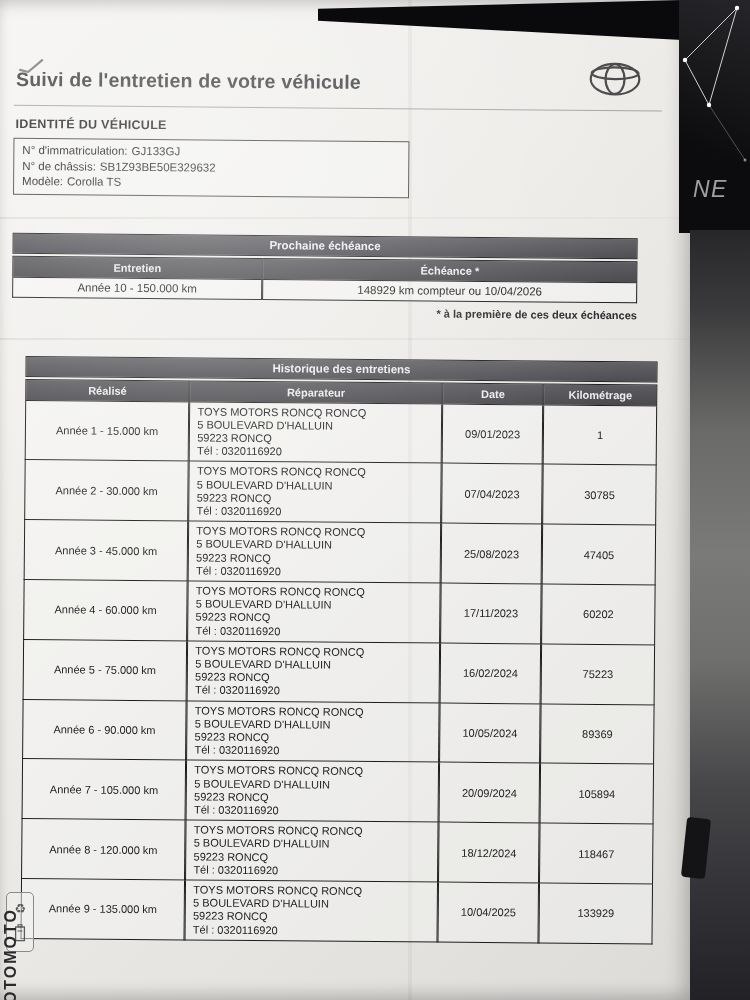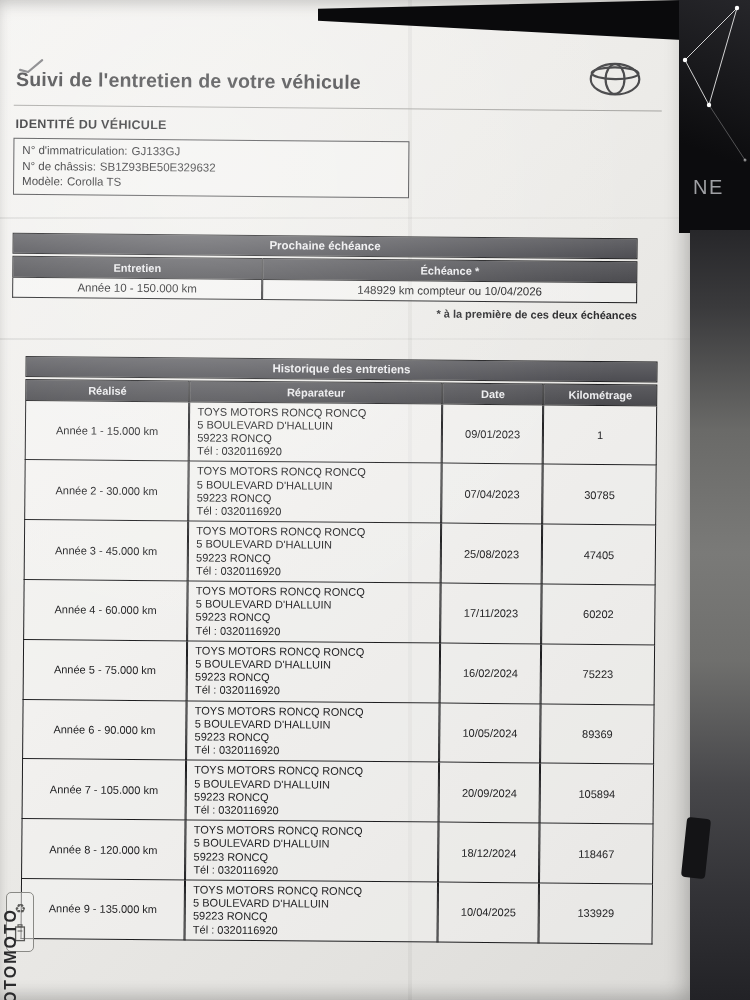--- a/index.html
+++ b/index.html
@@ -65,21 +65,21 @@
   .h-row .cell{border-top:none;font-size:11px;color:#242426;}
   .c-realise{display:flex;align-items:center;justify-content:center;text-align:center;padding:2px;}
   .c-rep{padding:3px 4px 3px 7px;line-height:13.2px;}
   .c-date,.c-km{display:flex;align-items:center;justify-content:center;}
 
   
   .top-band{position:absolute;left:318px;top:0;width:364px;height:40px;background:#0a0a0c;
     clip-path:polygon(0 22%,100% 0,100% 100%,0 52%);}
   .corner-panel{position:absolute;left:679px;top:0;width:71px;height:233px;
     background:linear-gradient(200deg,#26262a 0%,#0c0c0e 65%);}
-  .ne-text{position:absolute;left:14px;top:176px;font-size:20px;color:#9fa0a4;letter-spacing:1.5px;}
+  .ne-text{position:absolute;left:14px;top:176px;font-size:23px;color:#9fa0a4;letter-spacing:1.5px;font-style:italic;}
   .right-strip{position:absolute;left:690px;top:230px;width:60px;height:770px;
     background:linear-gradient(180deg,#27272a 0%,#3a3a3c 10%,#6a6a68 26%,#7a7a78 42%,#6f6f6d 56%,#47474a 72%,#333337 86%,#222226 100%);}
   .notch{position:absolute;left:-6px;top:588px;width:24px;height:60px;background:#141416;border-radius:4px;transform:rotate(6deg);}
 
   .eco-box{position:absolute;left:6px;top:892px;width:26px;height:58px;
     border:1px solid #8a8a86;border-radius:5px;background:rgba(242,241,239,0.5);
     display:flex;flex-direction:column;align-items:center;justify-content:space-evenly;color:#5a5a58;}
   .recycle-glyph{font-size:13px;line-height:13px;}
 
   .watermark{position:absolute;left:2px;bottom:-4px;

